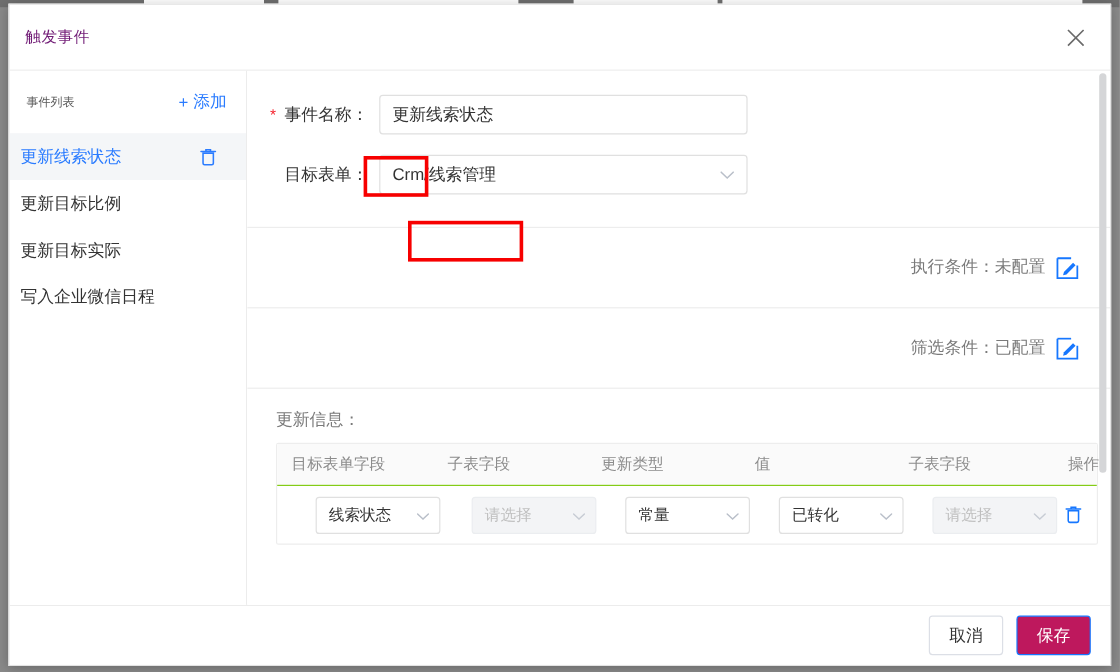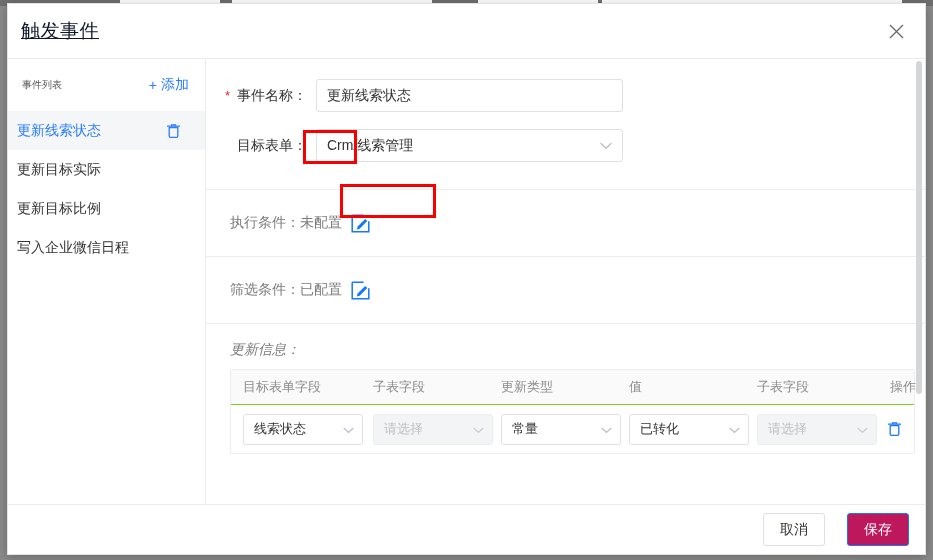--- a/index.html
+++ b/index.html
@@ -38,24 +38,23 @@
   
   .modal-header {
     position: relative;
     height: 55px;
     flex: 0 0 55px;
     border-bottom: 1px solid #ececec;
     display: flex; align-items: center;
   }
   .modal-title {
     margin-left: 13px;
-    font-size: 19px;
-    color: #0f172a;
+    font-size: 13px;
+    color: #701a75;
     letter-spacing: .5px;
-    text-decoration: underline;
   }
   .close-btn {
     position: absolute;
     right: 14px; top: 12px;
     width: 30px; height: 30px;
     display: flex; align-items: center; justify-content: center;
     cursor: pointer;
   }
   .close-btn svg { display: block; }
   
@@ -158,32 +157,32 @@
     z-index: 20;
   }
   #anno-type  { left: 303px; top: 130px; width: 54px; height: 34px; }
   #anno-form  { left: 340px; top: 184px; width: 96px; height: 34px; }
   
   .cond-row {
     border-top: 1px solid #ededed;
     height: 67px;
     display: flex; align-items: center;
     padding: 0 26px 0 24px;
-    justify-content: flex-start;
+    justify-content: flex-end;
   }
   .cond-label { font-size: 14px; color: #7a7a7a; }
   .cond-right { display: flex; align-items: center; gap: 9px; }
   .cond-status { font-size: 14px; color: #7a7a7a; }
   .edit-icon { display: flex; cursor: pointer; }
   
   .update-block {
     border-top: 1px solid #ededed;
     padding: 17px 24px 0 24px;
   }
-  .update-title { font-size: 14px; color: #7a7a7a; margin-bottom: 10px; font-style: italic; }
+  .update-title { font-size: 14px; color: #7a7a7a; margin-bottom: 10px; }
   .table {
     border: 1px solid #ededed;
     border-radius: 2px;
     width: 685px;
   }
   .thead {
     display: flex;
     height: 35px;
     align-items: center;
     background: #fafafa;
@@ -208,21 +207,21 @@
     height: 31px;
     border: 1px solid #e0e0e0;
     border-radius: 3px;
     background: #fff;
     display: flex; align-items: center; justify-content: space-between;
     padding: 0 8px 0 10px;
     font-size: 13px;
     color: #333333;
     cursor: pointer;
   }
-  .mini-select.w1 { width: 120px; }
+  .mini-select.w1 { width: 104px; margin-left: 20px; }
   .mini-select.disabled {
     background: #f3f4f6;
     border-color: #ebedf0;
     color: #bfbfbf;
     cursor: not-allowed;
   }
   .row-trash { display: flex; cursor: pointer; padding-left: 2px; }
   
   .scroll-track {
     position: absolute;
@@ -238,21 +237,21 @@
     border-radius: 3px;
     cursor: pointer;
   }
   
   .modal-footer {
     flex: 0 0 50px;
     height: 50px;
     border-top: 1px solid #ececec;
     display: flex; align-items: center; justify-content: flex-end;
     padding-right: 16px;
-    gap: 22px;
+    gap: 11px;
     background: #fff;
   }
   .btn {
     height: 33px;
     min-width: 62px;
     border-radius: 3px;
     font-size: 14px;
     display: flex; align-items: center; justify-content: center;
     padding: 0 16px;
     cursor: pointer;
@@ -302,25 +301,25 @@
             <span class="trash-icon">
               <svg width="15" height="16" viewBox="0 0 15 16" aria-hidden="true">
                 <path d="M1.5 3.2h12" stroke="#2b7cff" stroke-width="1.3" fill="none" stroke-linecap="round"></path>
                 <path d="M5.6 3.2V1.8h3.8v1.4" stroke="#2b7cff" stroke-width="1.3" fill="none"></path>
                 <path d="M3.2 4.6h8.6v8.4a1.3 1.3 0 0 1-1.3 1.3H4.5a1.3 1.3 0 0 1-1.3-1.3z" stroke="#2b7cff" stroke-width="1.3" fill="none"></path>
               </svg>
             </span>
           </div>
 
           <div class="sidebar-item">
+            <span>更新目标比例</span>
+          </div>
+
+          <div class="sidebar-item">
             <span>更新目标实际</span>
-          </div>
-
-          <div class="sidebar-item">
-            <span>更新目标比例</span>
           </div>
 
           <div class="sidebar-item">
             <span>写入企业微信日程</span>
           </div>
         </div>
       </div>
 
       <div class="content">
         <div class="content-inner">

